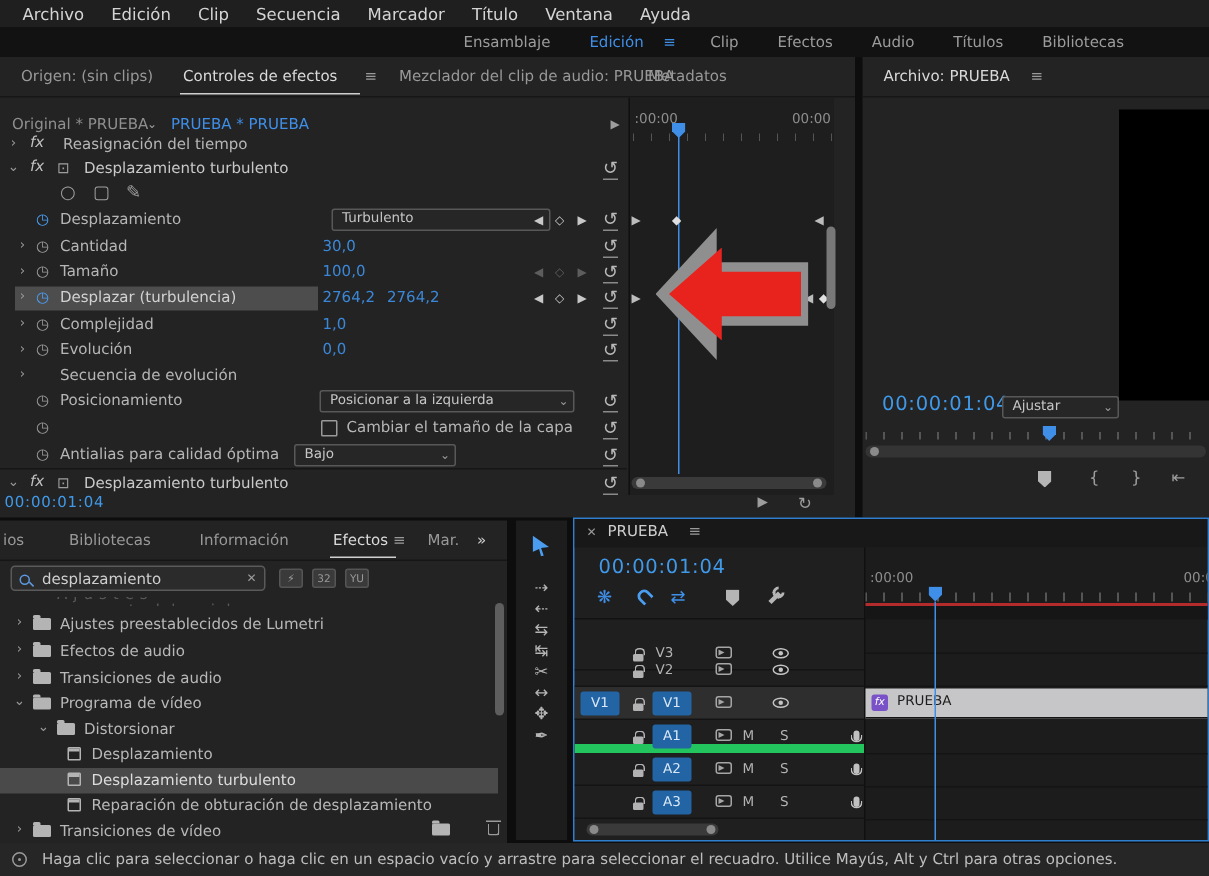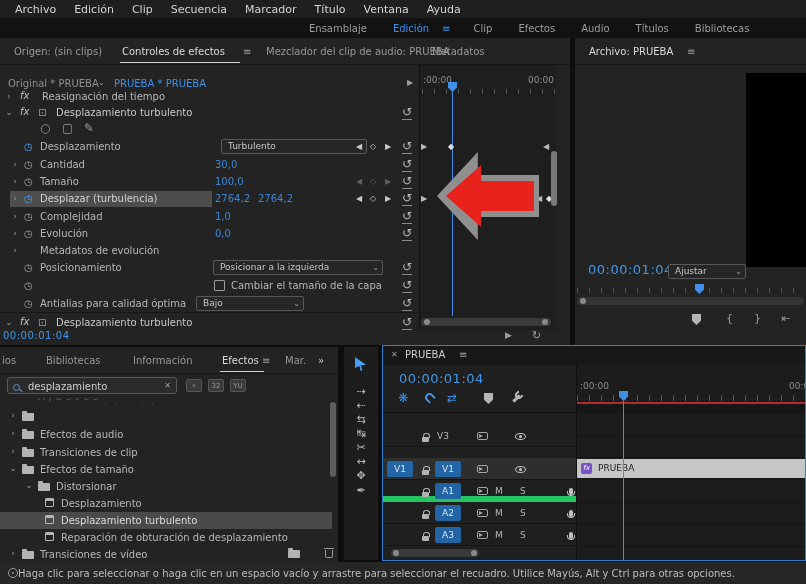--- a/index.html
+++ b/index.html
@@ -193,21 +193,21 @@
   <div class="ecrow" style="top:188px">
     <span class="twirl" style="left:10px">›</span>
     <span class="sw" style="left:24px">◷</span>
     <span class="lbl" style="left:40px">Evolución</span>
     <span class="a val" style="left:215px;top:2px">0,0</span>
     <span class="reset">↺</span>
   </div>
 
   <div class="ecrow" style="top:205px">
     <span class="twirl" style="left:10px">›</span>
-    <span class="lbl" style="left:40px">Metadatos de evolución</span>
+    <span class="lbl" style="left:40px">Secuencia de evolución</span>
   </div>
 
   <div class="ecrow" style="top:222px">
     <span class="sw" style="left:24px">◷</span>
     <span class="lbl" style="left:40px">Posicionamiento</span>
     <span class="ddl" style="left:213px;width:170px"><span>Posicionar a la izquierda</span><span class="chev">⌄</span></span>
     <span class="reset">↺</span>
   </div>
 
   <div class="ecrow" style="top:240px">
@@ -300,35 +300,36 @@
 
   
   <div class="a" style="left:38px;top:51px;width:200px;height:6px;overflow:hidden;opacity:.45">
     <span style="position:relative;top:-7px;font-size:10px;letter-spacing:4px;color:#9a9a9a">Ajustes preestablecidos</span>
   </div>
 
   
   <div class="a" style="left:0;top:61px;width:338px;height:17px">
     <span class="twirl" style="left:8px">›</span>
     <span class="folder a" style="left:22px;top:4px"></span>
+    <span class="treelbl" style="left:40px">Ajustes preestablecidos de Lumetri</span>
   </div>
   <div class="a" style="left:0;top:79px;width:338px;height:17px">
     <span class="twirl" style="left:8px">›</span>
     <span class="folder a" style="left:22px;top:4px"></span>
     <span class="treelbl" style="left:40px">Efectos de audio</span>
   </div>
   <div class="a" style="left:0;top:97px;width:338px;height:17px">
     <span class="twirl" style="left:8px">›</span>
     <span class="folder a" style="left:22px;top:4px"></span>
-    <span class="treelbl" style="left:40px">Transiciones de clip</span>
+    <span class="treelbl" style="left:40px">Transiciones de audio</span>
   </div>
   <div class="a" style="left:0;top:114px;width:338px;height:17px">
     <span class="twirl" style="left:8px">⌄</span>
     <span class="folder a" style="left:22px;top:4px"></span>
-    <span class="treelbl" style="left:40px">Efectos de tamaño</span>
+    <span class="treelbl" style="left:40px">Programa de vídeo</span>
   </div>
   <div class="a" style="left:0;top:131px;width:338px;height:17px">
     <span class="twirl" style="left:24px">⌄</span>
     <span class="folder a" style="left:38px;top:4px"></span>
     <span class="treelbl" style="left:56px">Distorsionar</span>
   </div>
   <div class="a" style="left:0;top:148px;width:338px;height:17px">
     <span class="fxbox a" style="left:45px;top:3px"></span>
     <span class="treelbl" style="left:61px">Desplazamiento</span>
   </div>
@@ -382,20 +383,26 @@
   <span class="wrench a" style="left:128px;top:45px"></span>
   <div class="a" style="left:0;top:66px;width:422px;height:1px;background:#121212"></div>
 
   
   <div class="a" style="left:0;top:79px;width:193px;height:22px;border-bottom:1px solid #141414">
     <span class="lock a" style="left:39px;top:8px"></span>
     <span class="trklbl" style="left:54px;top:6px">V3</span>
     <span class="patch a" style="left:84px;top:6px"></span>
     <span class="eye a" style="left:108px;top:6px"></span>
   </div>
+  <div class="a" style="left:0;top:90px;width:193px;height:22px;border-bottom:1px solid #141414">
+    <span class="lock a" style="left:39px;top:8px"></span>
+    <span class="trklbl" style="left:54px;top:6px">V2</span>
+    <span class="patch a" style="left:84px;top:6px"></span>
+    <span class="eye a" style="left:108px;top:6px"></span>
+  </div>
   <div class="a" style="left:0;top:112px;width:193px;height:22px;background:#2e2e2e;border-bottom:1px solid #141414">
     <span class="trkbox" style="left:4px;top:3px">V1</span>
     <span class="lock a" style="left:39px;top:8px"></span>
     <span class="trkbox" style="left:52px;top:3px">V1</span>
     <span class="patch a" style="left:84px;top:6px"></span>
     <span class="eye a" style="left:108px;top:6px"></span>
   </div>
   <div class="a" style="left:0;top:134px;width:193px;height:22px;border-bottom:6px solid #22c55e">
     <span class="lock a" style="left:39px;top:8px"></span>
     <span class="trkbox" style="left:52px;top:3px">A1</span>
@@ -444,17 +451,17 @@
     <div class="a" style="left:0;top:159px;width:229px;height:1px;background:#141414"></div>
     <div class="a" style="left:0;top:181px;width:229px;height:1px;background:#141414"></div>
 
     <div class="phhead" style="left:42px;top:26px"></div>
     <div class="phline" style="left:46px;top:36px;height:159px"></div>
   </div>
 </div>
 
 <div class="a" style="top:562px;left:0;width:806px;height:22px;background:#262626;display:flex;align-items:center">
   <span class="ring" style="margin-left:8px"></span>
-  <span style="font-size:10px;color:#bdbdbd">Haga clic para seleccionar o haga clic en un espacio vacío y arrastre para seleccionar el recuadro. Utilice Mayús, Alt y Ctrl para otras opciones.</span>
+  <span style="margin-left:10px;font-size:10px;color:#bdbdbd">Haga clic para seleccionar o haga clic en un espacio vacío y arrastre para seleccionar el recuadro. Utilice Mayús, Alt y Ctrl para otras opciones.</span>
 </div>
 
 <div class="a" style="left:437px;top:152px;width:102px;height:88px;background:#8f8f8f;clip-path:polygon(0 50%,40% 0,40% 26%,100% 26%,100% 74%,40% 74%,40% 100%);z-index:60"></div>
 <div class="a" style="left:446px;top:165px;width:88px;height:62px;background:#e8231e;clip-path:polygon(0 50%,40% 0,40% 26%,100% 26%,100% 74%,40% 74%,40% 100%);z-index:61"></div>
 
 </body></html>

